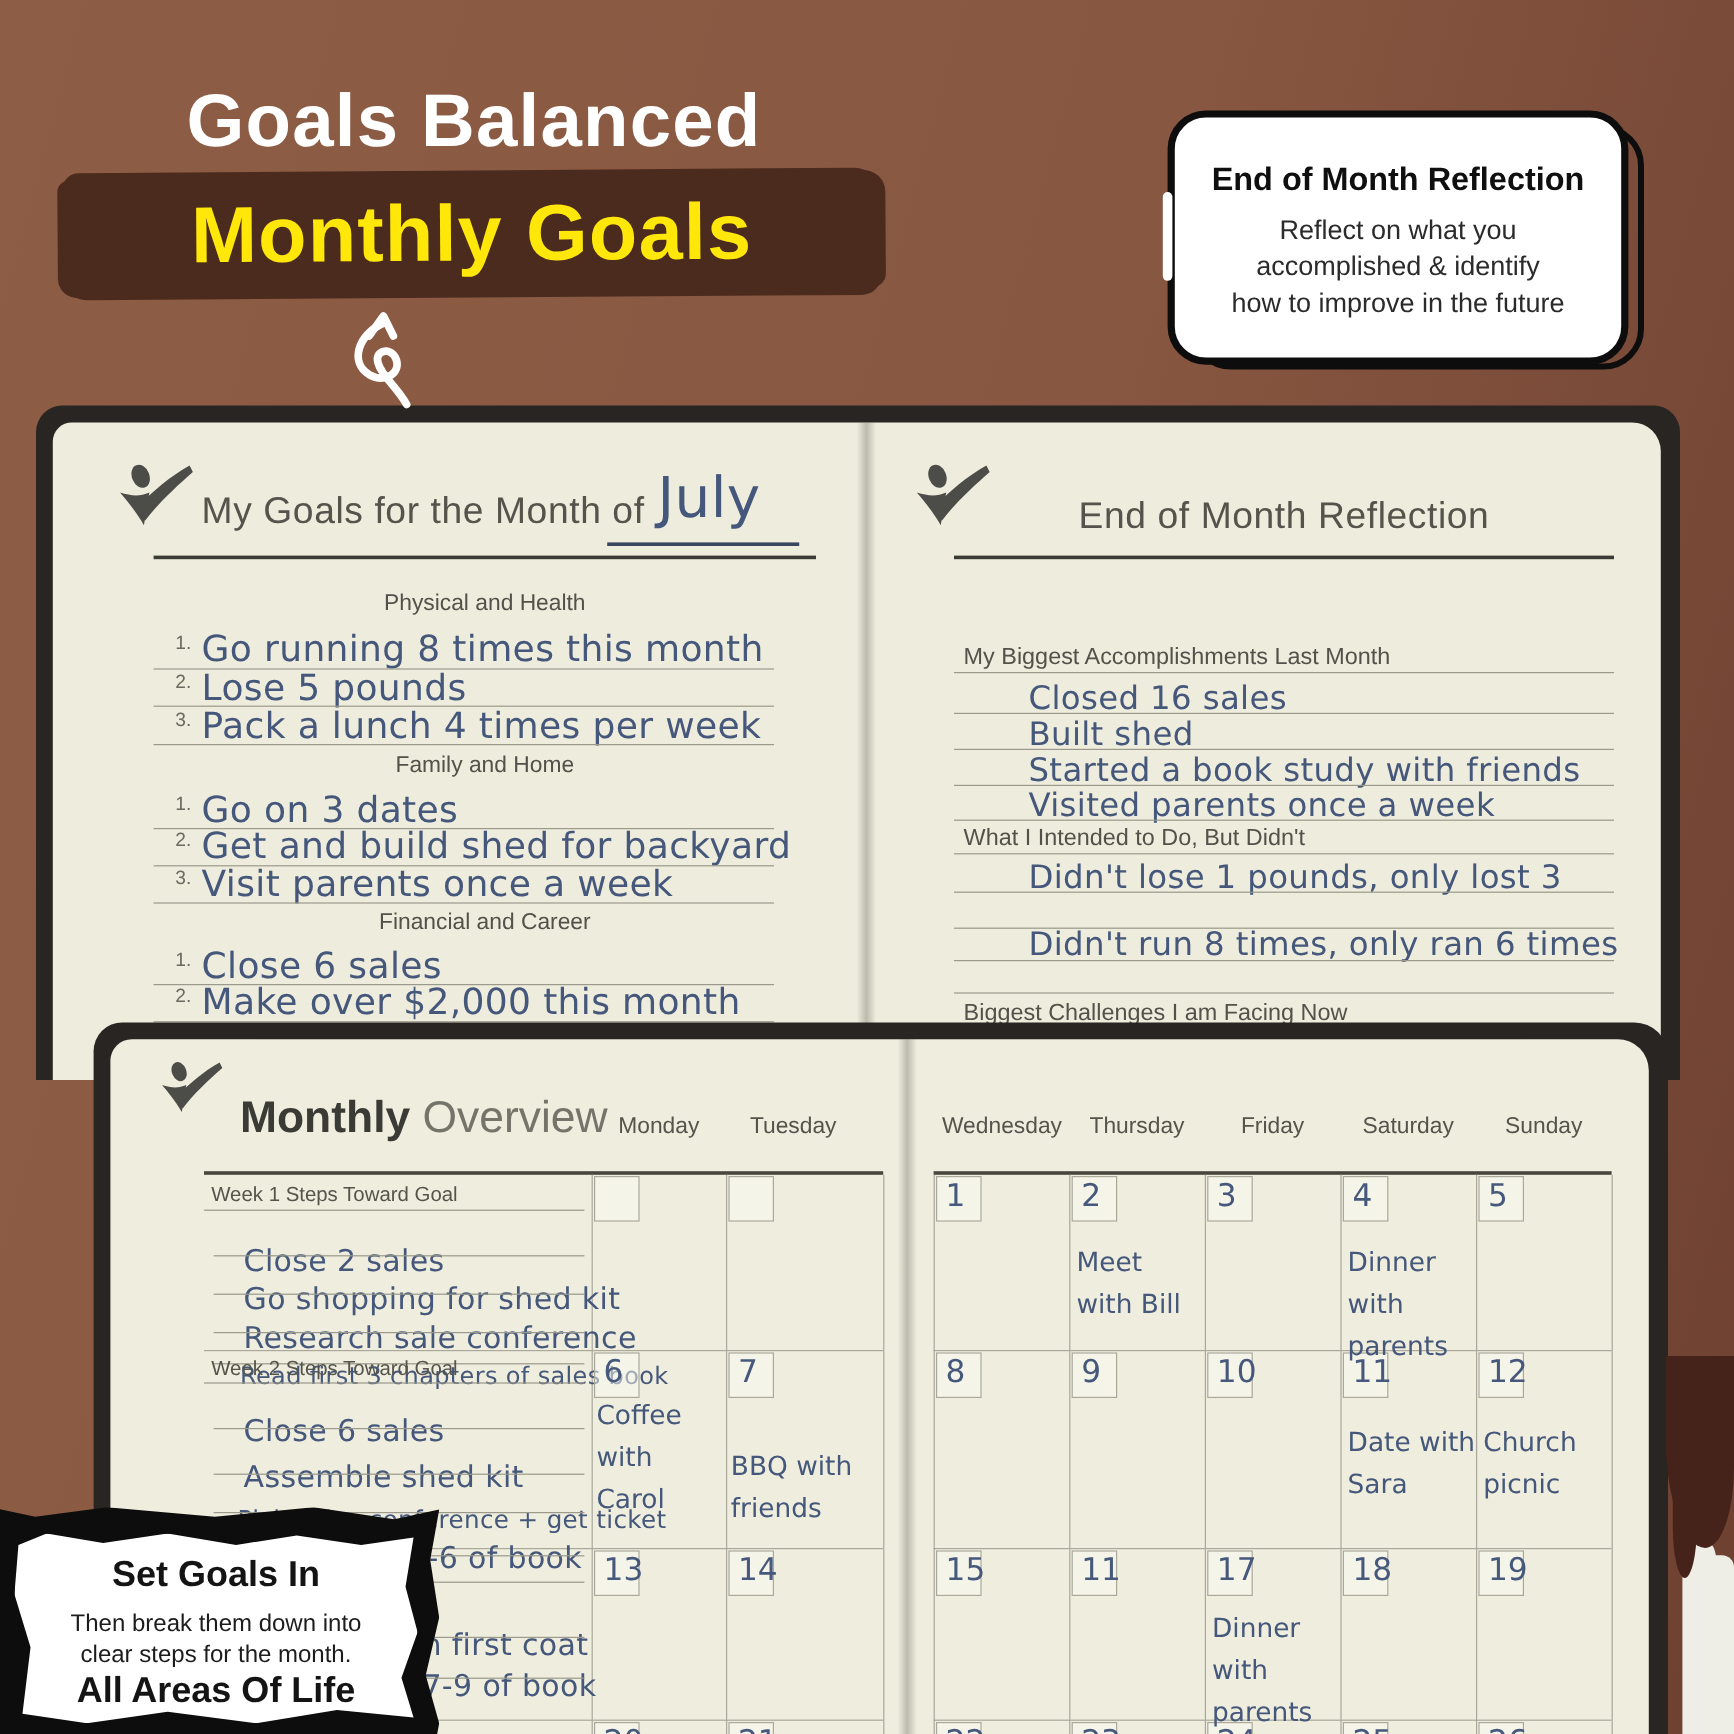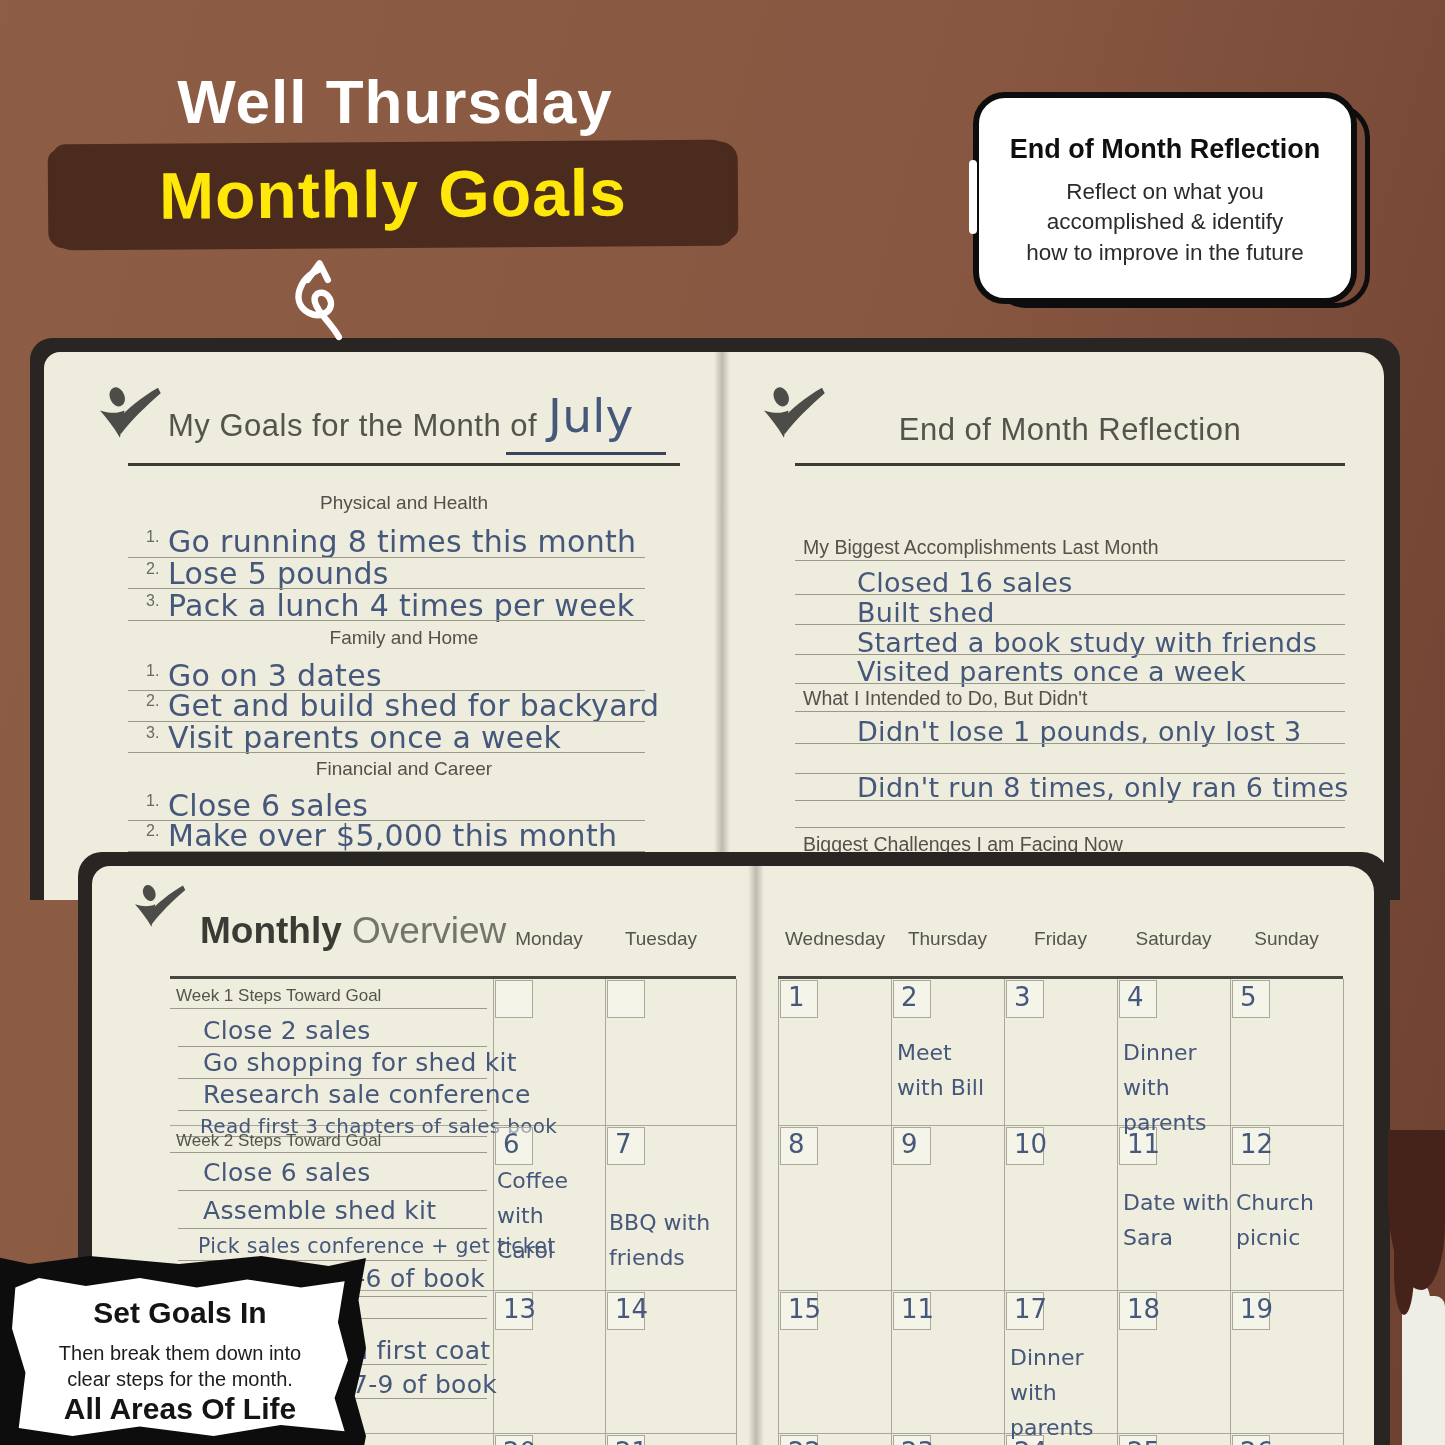--- a/index.html
+++ b/index.html
@@ -12,21 +12,21 @@
   .rule{position:absolute;height:1px;background:#9a998b;}
   .rule2{position:absolute;height:2.5px;background:#3c3c37;}
   .vline{position:absolute;width:1px;background:#a9a89b;}
   .hline{position:absolute;height:1px;background:#a9a89b;}
   .boldline{position:absolute;height:3px;background:#474740;}
   .seclabel{position:absolute;text-align:center;font-size:19px;color:#55504a;}
   .fieldlabel{position:absolute;font-size:19.5px;color:#55504a;}
   .goalitem{position:absolute;font-size:30px;}
   .marker{position:absolute;font-size:16px;color:#6a6a60;font-family:"Liberation Sans",sans-serif;}
   .refentry{position:absolute;font-size:27px;}
-  .step{position:absolute;font-size:25px;}
+  .step{position:absolute;font-size:25px;margin-top:20px;}
   .daybox{position:absolute;width:38px;height:38px;border:1px solid #a9a89b;background:rgba(252,252,242,.5);
           font-family:"DejaVu Sans",sans-serif;color:#46587c;font-size:26px;padding:1px 0 0 7px;box-sizing:border-box;}
   .dayhdr{position:absolute;text-align:center;font-size:19px;color:#54544d;}
   .note{position:absolute;font-family:"DejaVu Sans",sans-serif;color:#45577a;font-size:22px;
         line-height:1.6;white-space:pre-line;}
   .weeklabel{position:absolute;font-size:17px;color:#55544c;}
   .cover{position:absolute;background:#282523;}
   .pages{position:absolute;background:#edecdd;}
   .spine{position:absolute;width:16px;background:linear-gradient(to right,rgba(60,58,48,0),rgba(60,58,48,.28) 50%,rgba(60,58,48,0));}
   .logo svg{display:block;width:100%;height:100%;}
@@ -73,21 +73,21 @@
   <div class="rule" style="left:128px;top:721px;width:517px;"></div>
   <span class="marker" style="left:146px;top:724px;">3.</span>
   <div class="goalitem hand" style="left:168px;top:720px;">Visit parents once a week</div>
   <div class="rule" style="left:128px;top:752px;width:517px;"></div>
 
   <div class="seclabel" style="left:128px;top:758px;width:552px;">Financial and Career</div>
   <span class="marker" style="left:146px;top:792px;">1.</span>
   <div class="goalitem hand" style="left:168px;top:788px;">Close 6 sales</div>
   <div class="rule" style="left:128px;top:820px;width:517px;"></div>
   <span class="marker" style="left:146px;top:822px;">2.</span>
-  <div class="goalitem hand" style="left:168px;top:818px;">Make over $5,000 this month</div>
+  <div class="goalitem hand" style="left:168px;top:818px;">Make over $2,000 this month</div>
   <div class="rule" style="left:128px;top:851px;width:517px;"></div>
 
   <div class="abs logo" style="left:760px;top:386px;width:66px;height:58px;">
     <svg viewBox="0 0 72 64">
         <ellipse cx="23" cy="12" rx="8" ry="11" transform="rotate(-22 23 12)"></ellipse>
         <path d="M4 27 C14 30 22 31 31 27 L26 57 C19 45 11 35 4 27 Z"></path>
         <path d="M20 40 C34 26 50 12 68 2 L71 8 C55 22 38 38 27 53 Z"></path>
       </svg>
   </div>
   <div class="abs printed" style="left:795px;top:412px;width:550px;text-align:center;font-size:31px;letter-spacing:.5px;">End of Month Reflection</div>
@@ -227,21 +227,21 @@
   <div class="note" style="left:1236px;top:1185px;width:108px;">Church
 picnic</div>
   <div class="note" style="left:1010px;top:1340px;width:108px;">Dinner with
 parents</div>
 
   <div class="abs" style="left:1402px;top:1296px;width:43px;height:149px;background:#efeee6;border-radius:16px 10px 0 0;z-index:4;"></div>
   <div class="abs" style="left:1406px;top:1282px;width:24px;height:34px;background:#efeee6;border-radius:50% 50% 40% 40%;z-index:4;"></div>
   <div class="abs" style="left:1388px;top:1130px;width:57px;height:160px;background:#45221a;border-radius:0 0 42% 58%;z-index:5;"></div>
   <div class="abs" style="left:1394px;top:1230px;width:20px;height:85px;background:#45221a;border-radius:0 0 50% 50%;z-index:5;"></div>
 
-  <div class="abs" style="left:55px;top:66px;width:680px;text-align:center;font-size:62px;font-weight:bold;color:#ffffff;letter-spacing:1px;z-index:6;">Well Thursday</div>
+  <div class="abs" style="left:55px;top:66px;width:680px;text-align:center;font-size:62px;font-weight:bold;color:#ffffff;letter-spacing:1px;z-index:6;">Goals Balanced</div>
   <div class="abs" style="left:52px;top:142px;width:682px;height:106px;background:#4b2b1d;border-radius:14px 22px 16px 20px;transform:rotate(-.4deg);z-index:6;
               box-shadow:-8px 2px 0 -4px #4b2b1d, 8px -2px 0 -4px #4b2b1d;">
     <div style="width:100%;text-align:center;line-height:104px;font-size:66px;font-weight:bold;color:#ffe70a;letter-spacing:1px;">Monthly Goals</div>
   </div>
 
   <div class="abs" style="left:272px;top:256px;width:84px;height:92px;z-index:6;">
     <svg viewBox="0 0 90 100" style="width:100%;height:100%;">
       <path d="M52 14 C28 24 20 50 38 61 C54 70 68 58 62 46 C57 36 43 39 46 50 C49 62 63 72 72 88" fill="none" stroke="#ffffff" stroke-width="7" stroke-linecap="round"></path>
       <path d="M38 26 L51 8 L60 26" fill="none" stroke="#ffffff" stroke-width="7" stroke-linecap="round" stroke-linejoin="round"></path>
     </svg>

